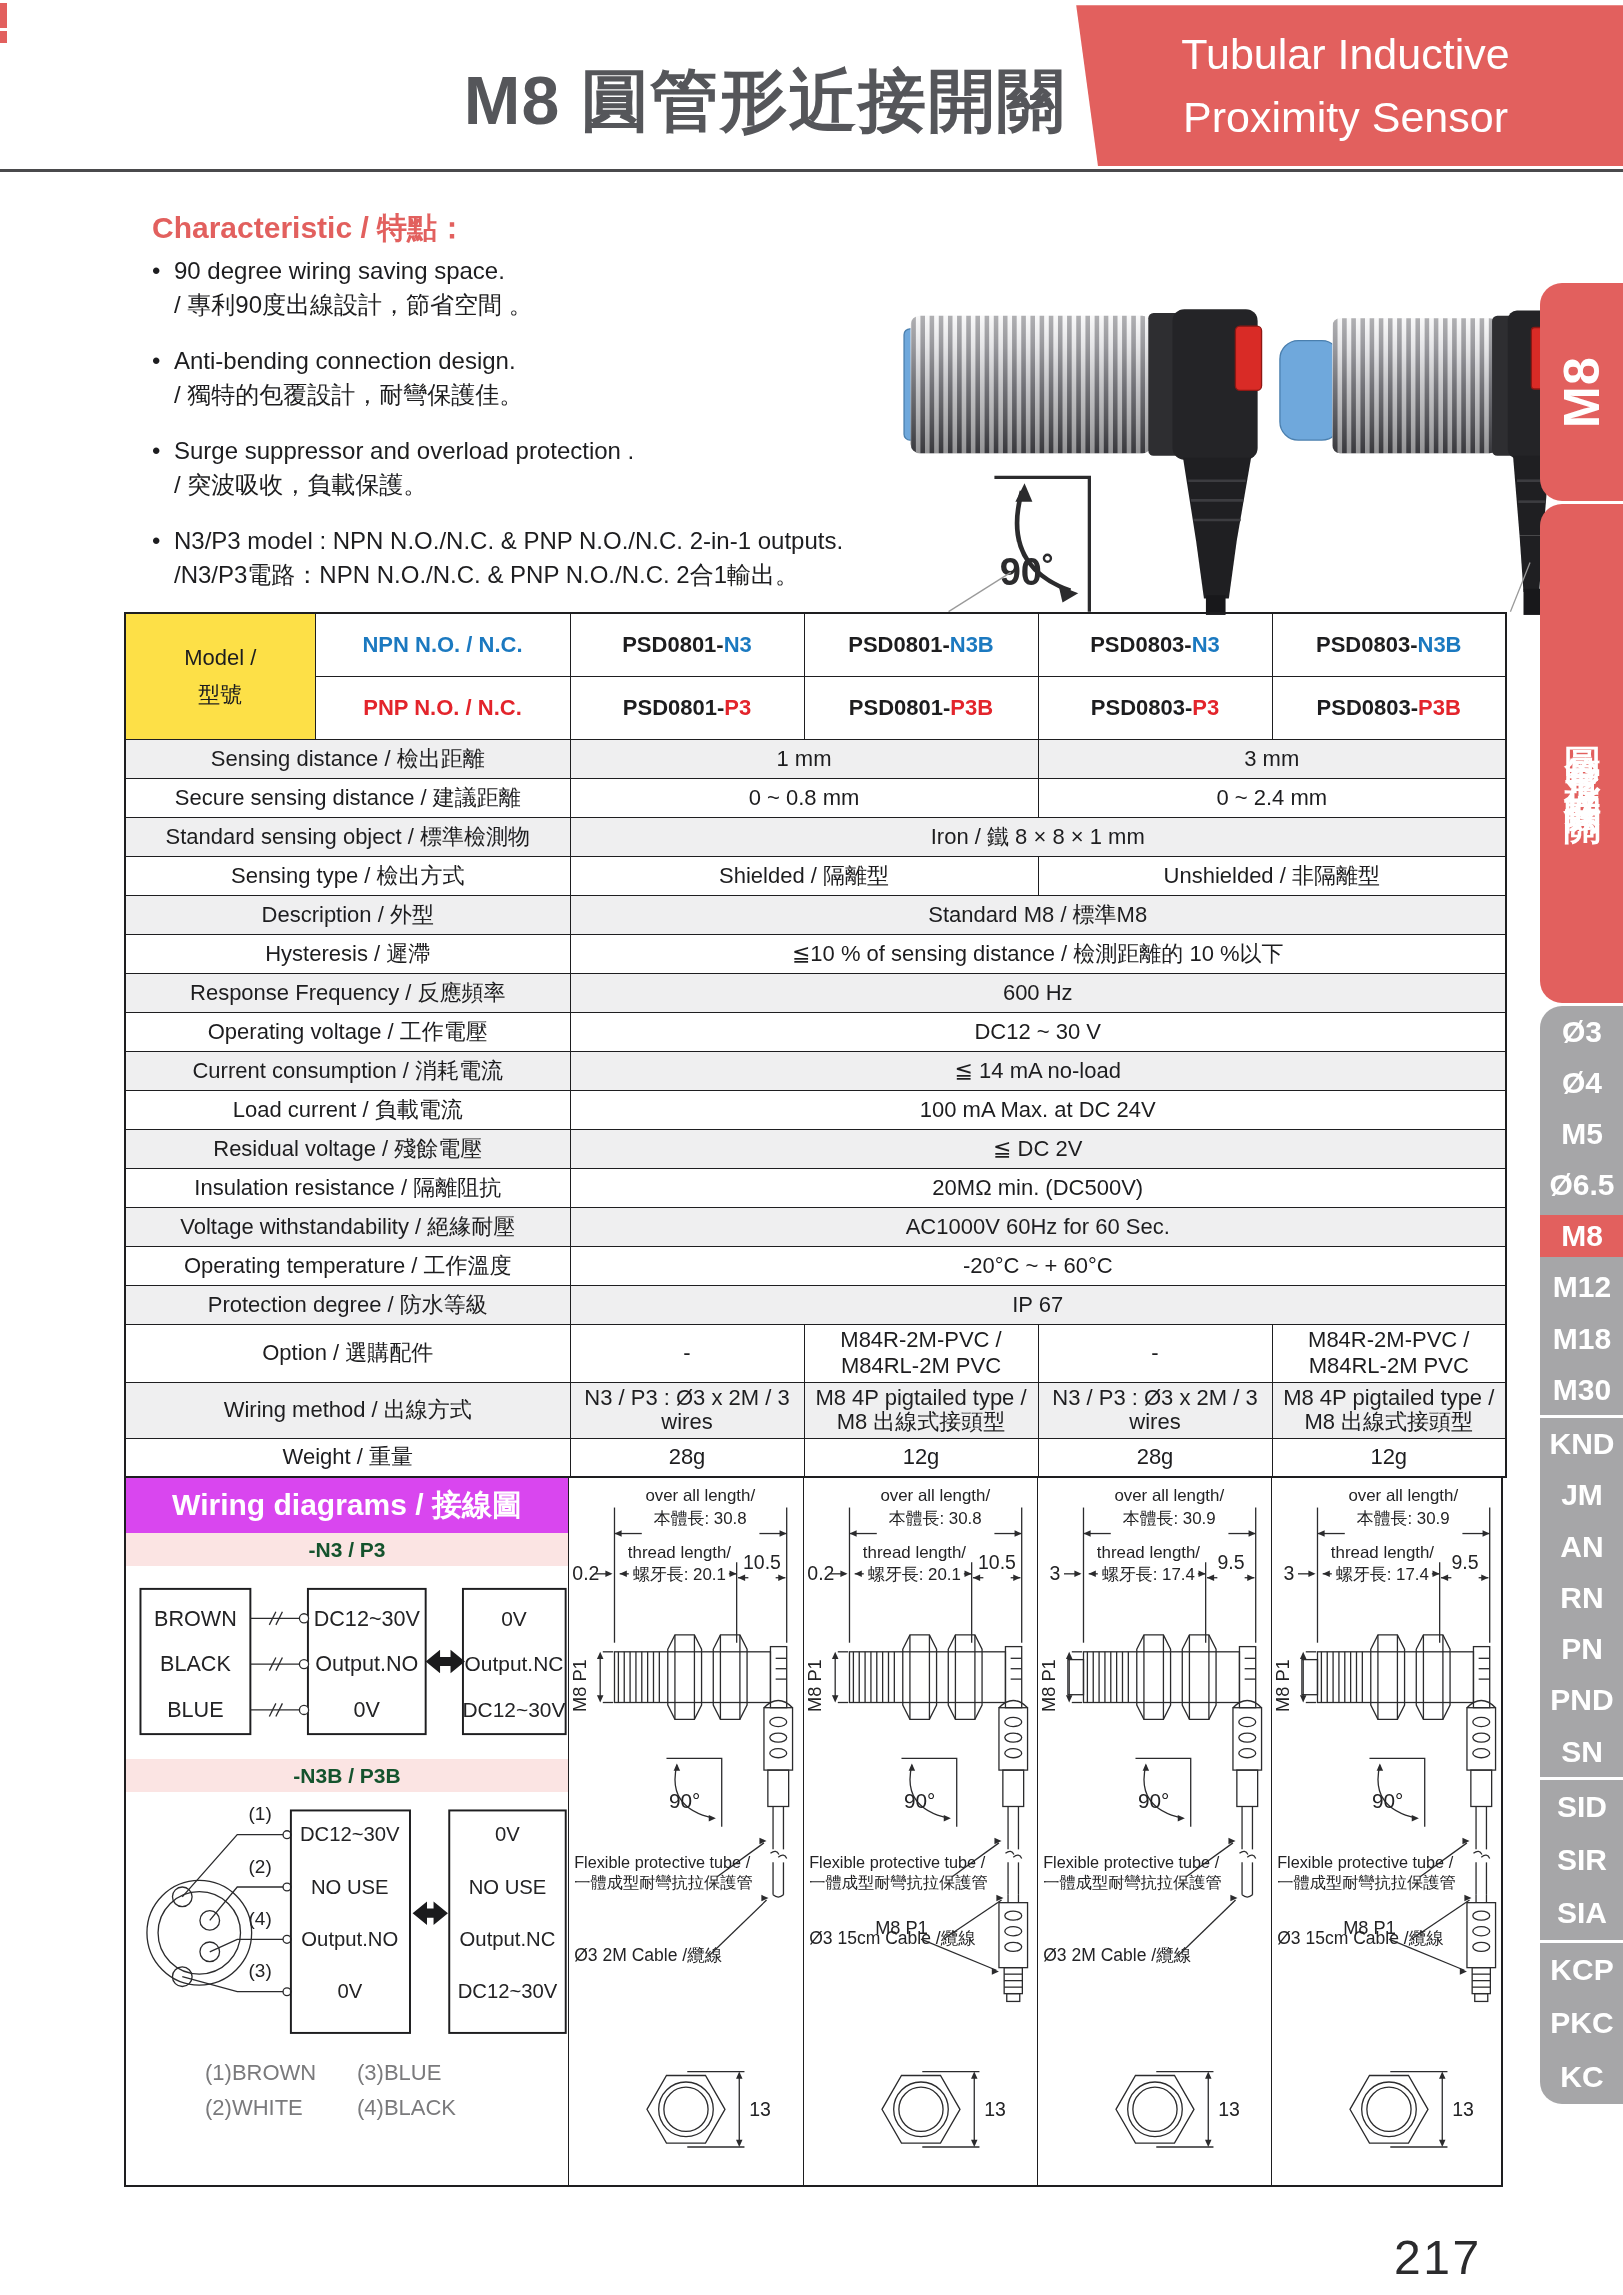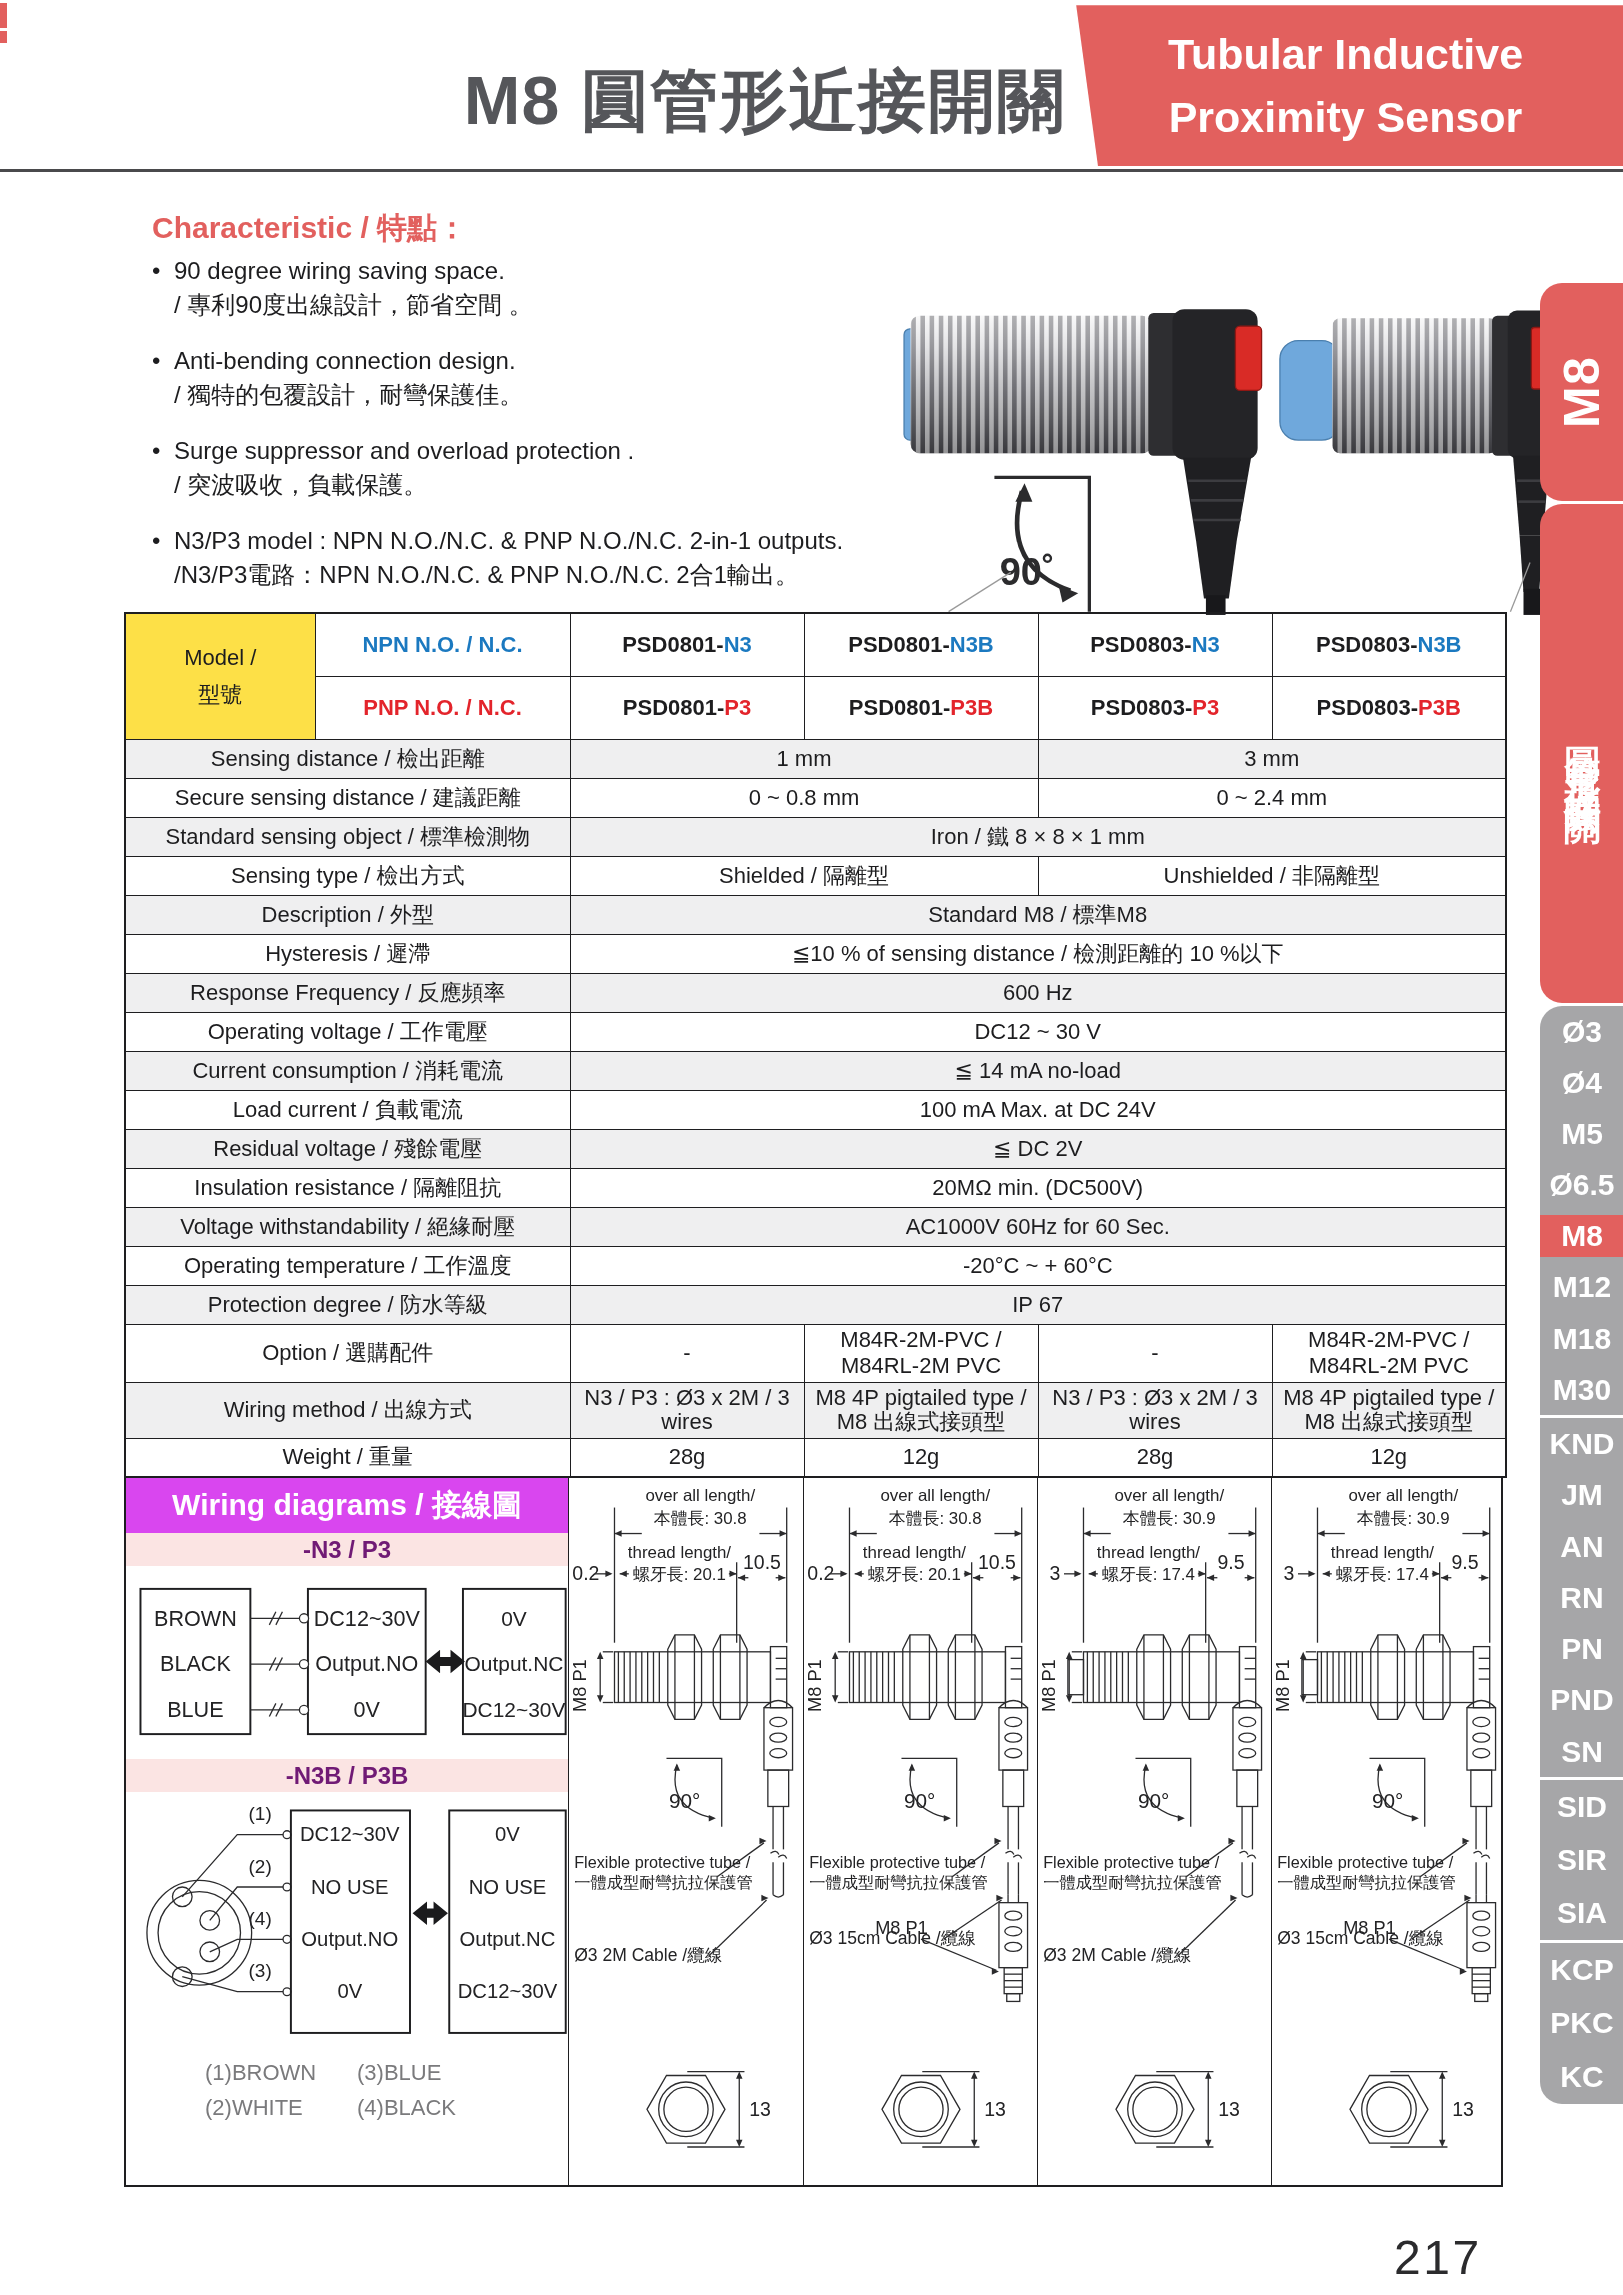--- a/index.html
+++ b/index.html
@@ -7,21 +7,21 @@
         font-family:"Liberation Sans","DejaVu Sans",sans-serif;color:#232325;}
 
   
   .corner-mark{position:absolute;left:0;background:#E2605E;width:6.5px;}
   .page-title{position:absolute;left:281px;top:56px;width:785px;text-align:right;
               font-size:68px;font-weight:bold;color:#55565A;letter-spacing:1.3px;white-space:nowrap;}
   .head-rule{position:absolute;left:0;top:169px;width:1623px;height:3.3px;background:#4a4a4c;}
   .banner{position:absolute;left:1067px;top:5.2px;width:557px;height:161px;background:#E2605E;
           clip-path:polygon(9.2px 0,557px 0,557px 161px,31px 161px);
           display:flex;flex-direction:column;justify-content:center;align-items:center;}
-  .banner div{color:#ffffff;font-size:43px;font-weight:bold;line-height:63px;white-space:nowrap;}
+  .banner div{color:#ffffff;font-size:43px;font-weight:normal;line-height:63px;white-space:nowrap;}
 
   
   .char-heading{position:absolute;left:152px;top:196px;font-size:30px;font-weight:bold;color:#E2605E;margin-top:12px;}
   .bullet-list{position:absolute;left:152px;top:254px;width:772px;list-style:none;margin:0;padding:0;}
   .bullet-item{margin-bottom:22px;font-size:24px;line-height:34px;color:#1d1d1f;}
   .bullet-item .dot{display:inline-block;width:22px;color:#1d1d1f;}
   .bullet-zh{padding-left:22px;}
 
   
   .photo-wrap{position:absolute;left:870px;top:258px;width:681px;height:357px;}
@@ -45,21 +45,21 @@
   tr.gray td{background:#EFEFF0;}
   td.spec-label{text-align:left;padding-left:11.8px;}
   td.small{font-size:19px;line-height:23.6px;}
 
   
   .wiring{position:absolute;left:124px;top:1476px;width:1379px;height:711px;
           border:2px solid #1e1e20;display:flex;box-sizing:border-box;background:#fff;}
   .wd-left{width:443px;box-sizing:border-box;border-right:1.3px solid #1e1e20;display:flex;flex-direction:column;}
   .wd-header{height:55px;background:#d946ef;color:#fff;font-size:30px;font-weight:bold;
              display:flex;align-items:center;justify-content:center;}
-  .wd-sub{height:33px;background:#FBE4E3;color:#701a75;font-size:24px;font-weight:bold;
+  .wd-sub{height:33px;background:#FBE4E3;color:#14532d;font-size:21px;font-weight:bold;
           display:flex;align-items:center;justify-content:center;}
   .wd-legend{display:grid;grid-template-columns:1fr 1fr;padding:3.9px 59px 0 79px;row-gap:9.2px;
              color:#7a7a7c;font-size:22px;}
   .diag-col{width:234px;box-sizing:border-box;border-left:1.3px solid #1e1e20;}
   .diag-col:first-of-type{border-left:none;}
   svg text{font-family:"Liberation Sans","DejaVu Sans",sans-serif;}
 
   
   .side-tab{position:absolute;left:1540px;width:84px;background:#E2605E;
             display:flex;align-items:center;justify-content:center;}

